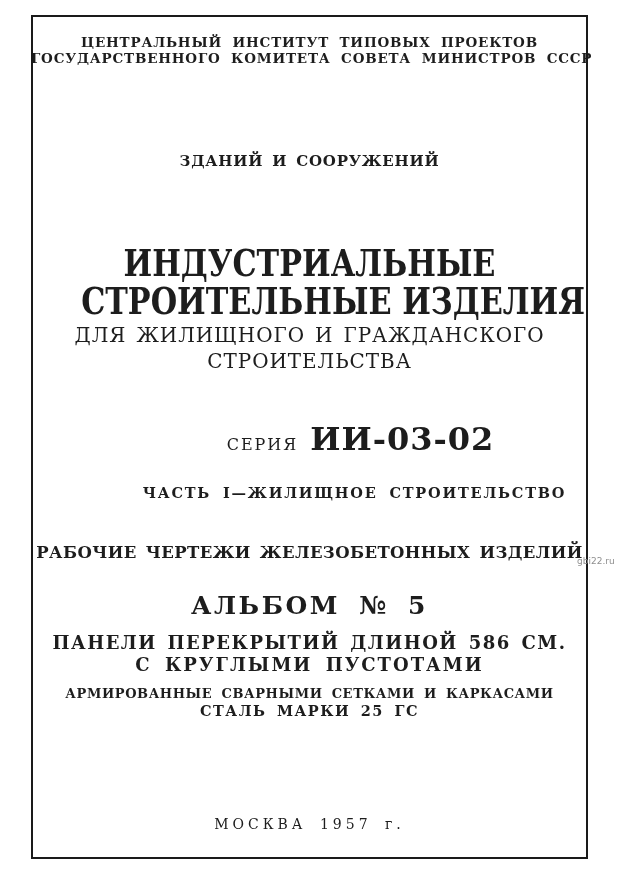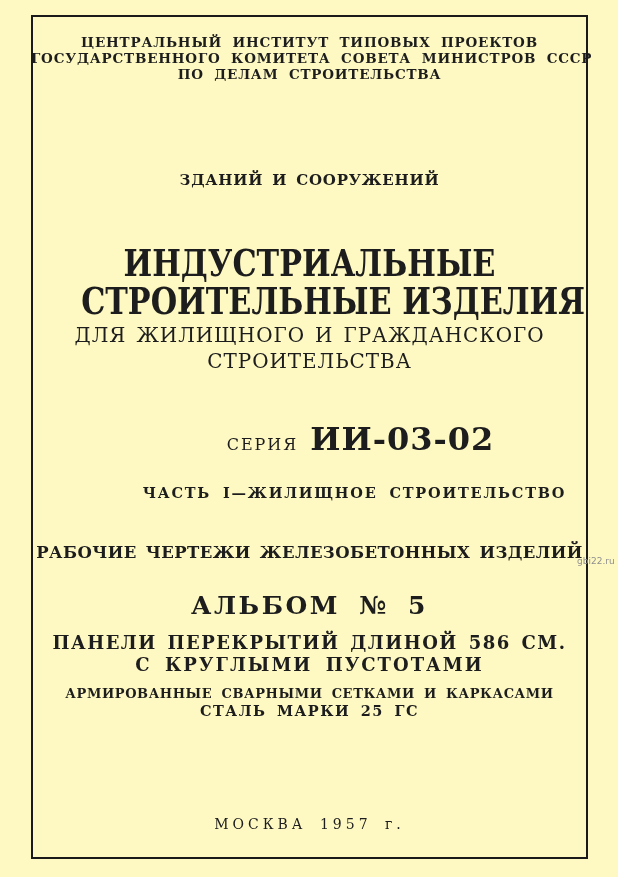--- a/index.html
+++ b/index.html
@@ -4,21 +4,21 @@
 <style>
   html, body {
     margin: 0;
     padding: 0;
     background: #e8e8e8;
   }
   .page {
     position: relative;
     width: 618px;
     height: 877px;
-    background: #fef9c3;
+    background: #ffffff;
     overflow: hidden;
     font-family: "DejaVu Serif", serif;
     color: var(--ink, #1d1d1d);
   }
   .frame {
     position: absolute;
     left: 31px;
     top: 15px;
     width: 553px;
     height: 840px;
@@ -142,23 +142,22 @@
 </style>
 </head>
 <body>
 
 <div class="page">
 
   <div class="frame"></div>
 
   <div class="tline inst" style="top:34px">ЦЕНТРАЛЬНЫЙ ИНСТИТУТ ТИПОВЫХ ПРОЕКТОВ</div>
   <div class="tline inst" style="top:50px">ГОСУДАРСТВЕННОГО КОМИТЕТА СОВЕТА МИНИСТРОВ СССР</div>
-  <div class="tline inst" style="top:66px">ПО ДЕЛАМ СТРОИТЕЛЬСТВА</div>
 
-  <div class="tline tdk" style="top:171px">ЗДАНИЙ И СООРУЖЕНИЙ</div>
+  <div class="tline tdk" style="top:152px">ЗДАНИЙ И СООРУЖЕНИЙ</div>
 
   <div class="tline big big1">ИНДУСТРИАЛЬНЫЕ</div>
   <div class="tline big big2">СТРОИТЕЛЬНЫЕ ИЗДЕЛИЯ</div>
 
   <div class="tline for1">ДЛЯ ЖИЛИЩНОГО И ГРАЖДАНСКОГО</div>
   <div class="tline for2">СТРОИТЕЛЬСТВА</div>
 
   <div class="series-row">
     <span class="series-label">СЕРИЯ</span>
     <span class="series-code">ИИ-03-02</span>

